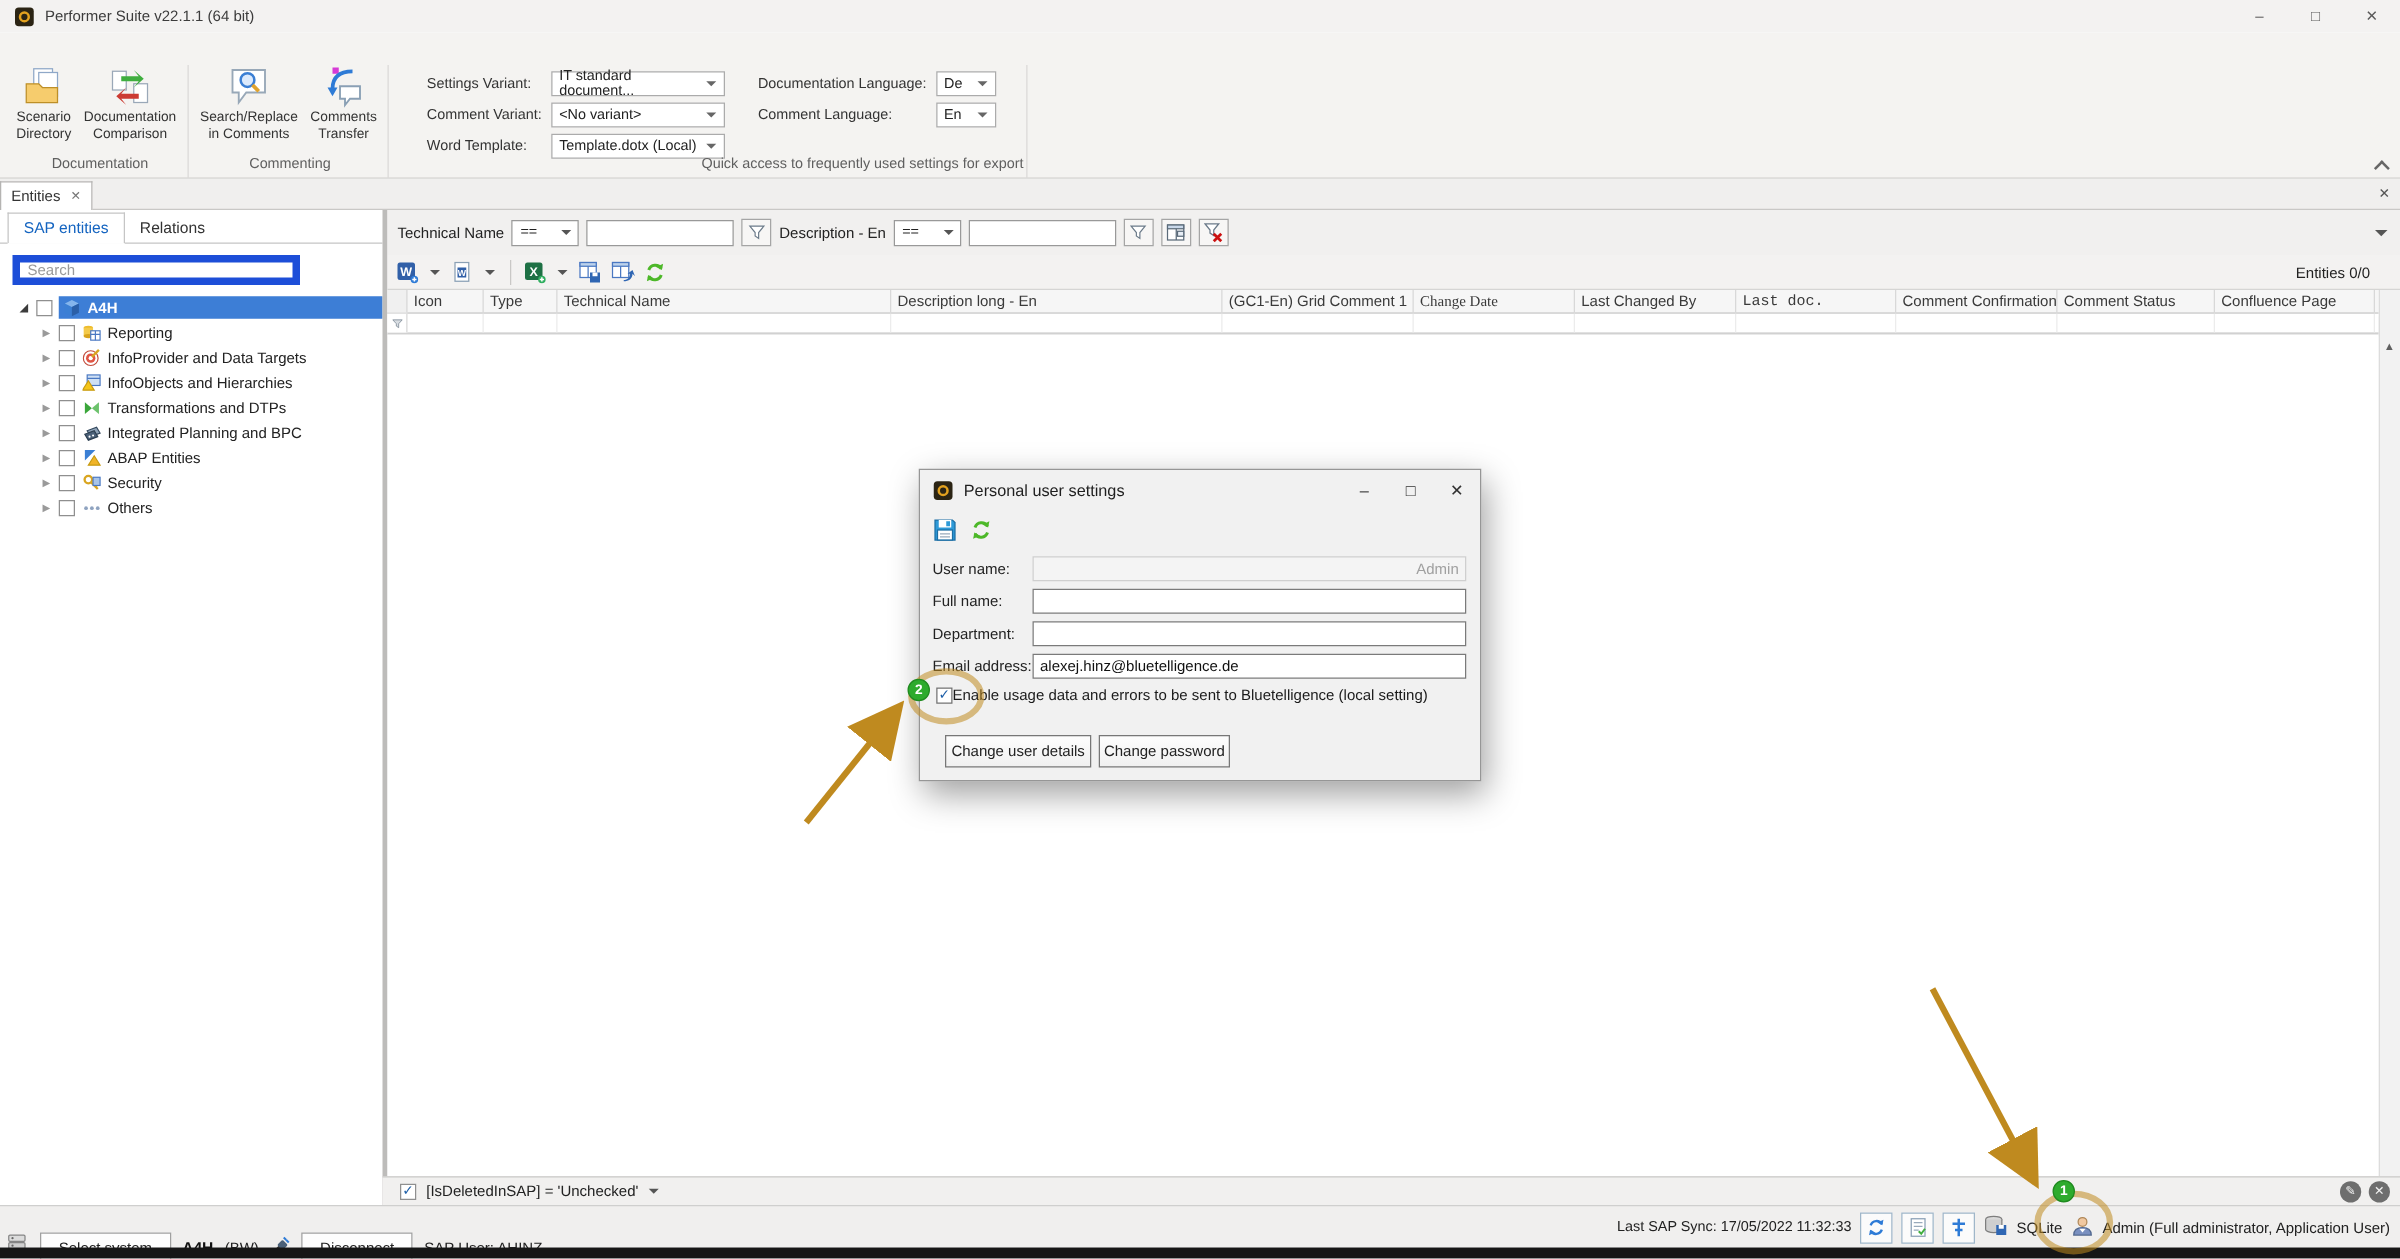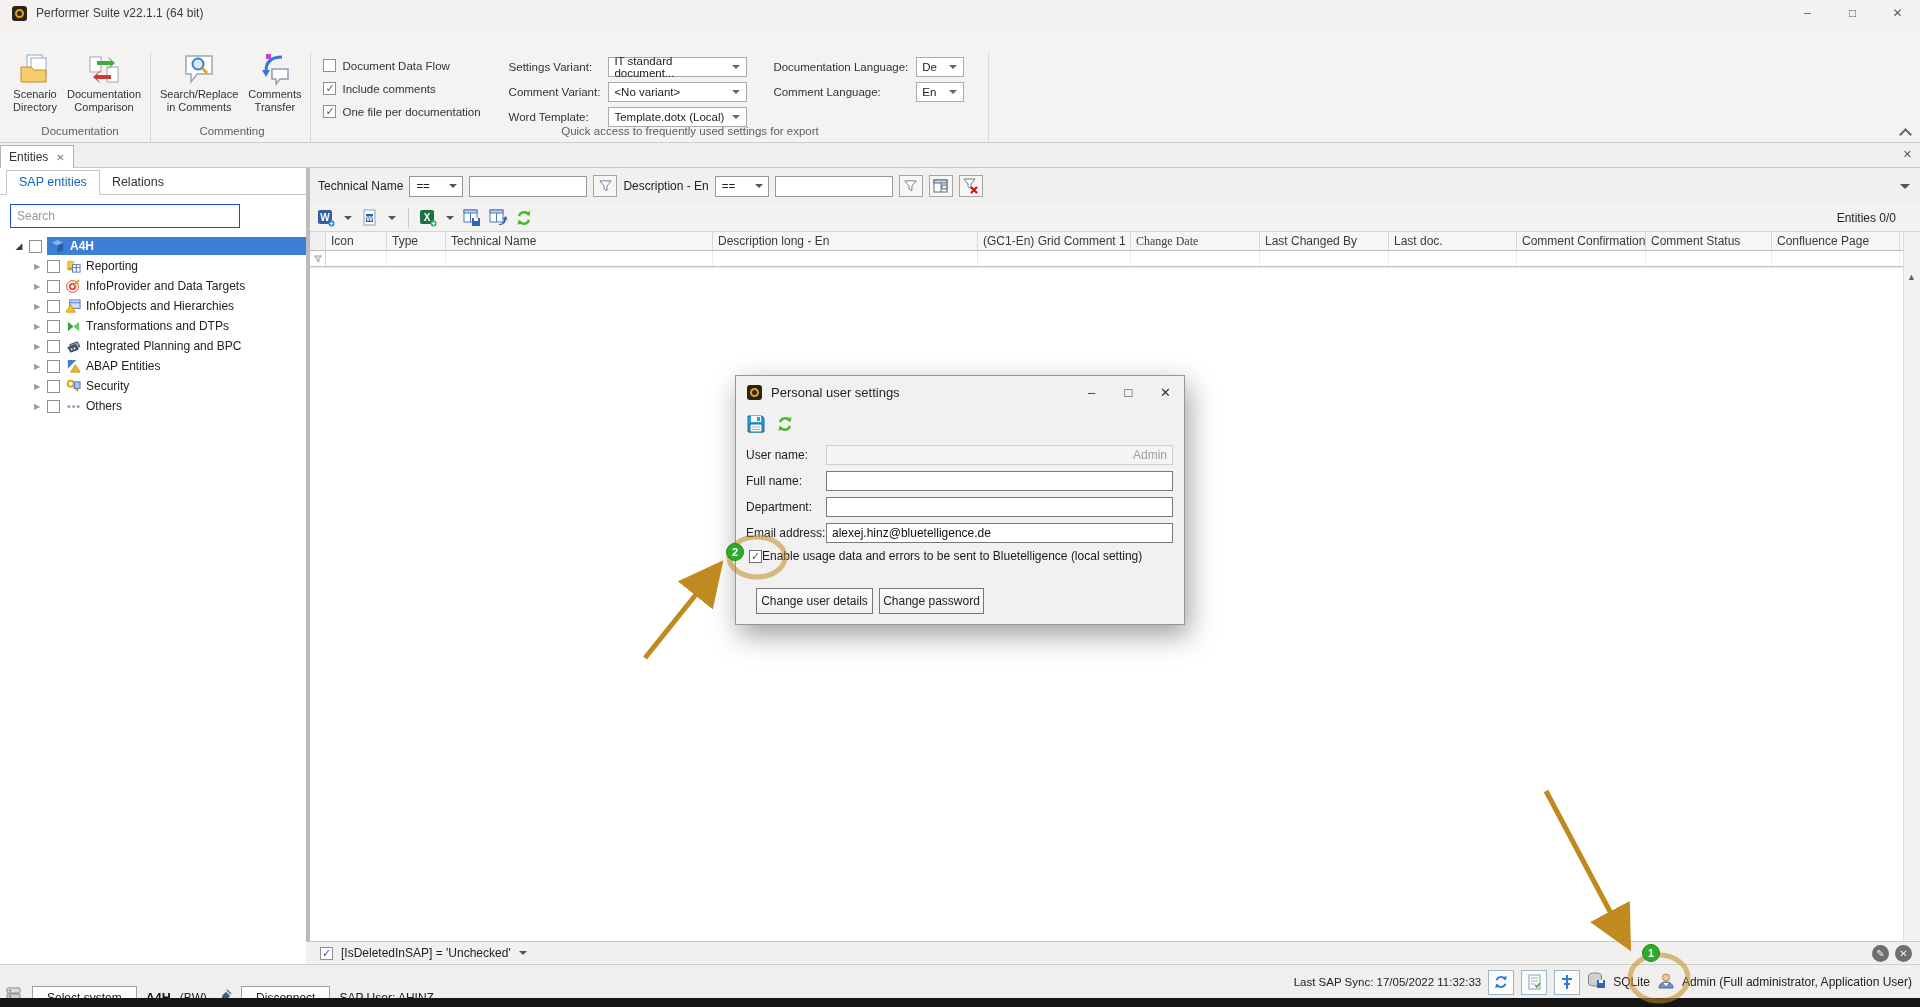--- a/index.html
+++ b/index.html
@@ -45,21 +45,21 @@
   .doctabs { position:absolute; left:0; top:143px; width:1920px; height:25px; background:#f0efee; border-bottom:1px solid #c9c8c6; }
   .doctab { position:absolute; left:0; top:2px; height:23px; background:#fff; border:1px solid #b5b4b2; border-bottom:none; display:flex; align-items:center; padding:0 8px; gap:8px; font-size:12px; color:#333; }
   .doctab .x { color:#777; font-size:10px; }
   .doctabs .rightx { position:absolute; right:8px; top:5px; color:#555; font-size:11px; }
 
   
   .leftpanel { position:absolute; left:0; top:168px; width:306px; height:796px; background:#fff; }
   .sidetabs { position:absolute; left:0; top:0; width:306px; height:27px; border-bottom:1px solid #c5c5c5; display:flex; align-items:flex-end; padding-left:6px; }
   .sidetab { padding:4px 12px 5px 12px; font-size:12.5px; color:#333; }
   .sidetab.active { color:#1464c0; background:#fff; border:1px solid #c5c5c5; border-bottom:1px solid #fff; margin-bottom:-1px; }
-  .searchbox { position:absolute; left:10px; top:36px; width:230px; height:24px; border:1px solid #1d4ed8; font-size:12px; padding:0 6px; color:#333; font-family:"Liberation Sans",sans-serif; }
+  .searchbox { position:absolute; left:10px; top:36px; width:230px; height:24px; border:6px solid #1d4ed8; font-size:12px; padding:0 6px; color:#333; font-family:"Liberation Sans",sans-serif; }
   .searchbox::placeholder { color:#9a9a9a; }
   .tree { position:absolute; left:0; top:68px; width:306px; }
   .trow { display:flex; align-items:center; height:20px; gap:5px; }
   .trow .exp { width:10px; font-size:8px; color:#9a9a9a; text-align:center; flex:none; }
   .trow .exp.open { color:#3c3c3c; font-size:9px; }
   .trow .ticon { width:16px; height:15px; flex:none; display:flex; align-items:center; justify-content:center; }
   .trow .tlbl { font-size:12px; color:#222; white-space:nowrap; }
   .selwrap { display:flex; align-items:center; gap:5px; flex:1; background:#3d7ed6; height:18px; padding-left:2px; }
   .selwrap .tlbl { color:#fff; font-weight:bold; }
   .splitter { position:absolute; left:306px; top:168px; width:4px; height:796px; background:#bdbcba; }
@@ -189,34 +189,20 @@
             <path d="M24 4 C12 4 8 10 8 18" fill="none" stroke="#2e7bd6" stroke-width="3"></path>
             <path d="M8 24 l-4 -7 8 0 z" fill="#2e7bd6"></path>
             <path d="M14 16 h16 v10 h-8 l-4 5 v-5 h-4 z" fill="#fff" stroke="#8aa0b5" stroke-width="1.5"></path>
           </svg>
         </span>
         <span class="rlbl">Comments</span>
         <span class="rlbl">Transfer</span>
       </div>
       <div class="rsep"></div>
 
-      <div class="cbcol">
-        <div class="rcb">
-          <span class="cb"></span>
-          <span class="clbl">Document Data Flow</span>
-        </div>
-        <div class="rcb">
-          <span class="cb on"></span>
-          <span class="clbl">Include comments</span>
-        </div>
-        <div class="rcb">
-          <span class="cb on"></span>
-          <span class="clbl">One file per documentation</span>
-        </div>
-      </div>
 
       <div class="fgrid">
         <span class="flabel">Settings Variant:</span>
         <div class="rselect w139">
             <span>IT standard document...</span>
             <span class="caret"></span>
           </div>
         <span class="flabel">Comment Variant:</span>
         <div class="rselect w139">
             <span>&lt;No variant&gt;</span>
@@ -492,21 +478,21 @@
 
   <div class="gheader">
     <div class="gind"></div>
     <div class="gcell" style="width:61px;">Icon</div>
     <div class="gcell" style="width:59px;">Type</div>
     <div class="gcell" style="width:267px;">Technical Name</div>
     <div class="gcell" style="width:265px;">Description long - En</div>
     <div class="gcell" style="width:153px;">(GC1-En) Grid Comment 1</div>
     <div class="gcell" style="width:129px;font-family:Liberation Serif, serif;">Change Date</div>
     <div class="gcell" style="width:129px;">Last Changed By</div>
-    <div class="gcell" style="width:128px;">Last doc.</div>
+    <div class="gcell" style="width:128px;font-family:Liberation Mono, monospace;">Last doc.</div>
     <div class="gcell" style="width:129px;">Comment Confirmation</div>
     <div class="gcell" style="width:126px;">Comment Status</div>
     <div class="gcell" style="width:128px;">Confluence Page</div>
   </div>
 
   <div class="gfilterrow">
     <div class="gind" style="background:#fff; display:flex; align-items:center; justify-content:center;">
       <svg width="10" height="10" viewBox="0 0 16 16">
           <path d="M2 3 h12 l-4.5 5 v5 l-3 -2 v-3 z" fill="#d8dde2" stroke="#7a8694"></path>
         </svg>

